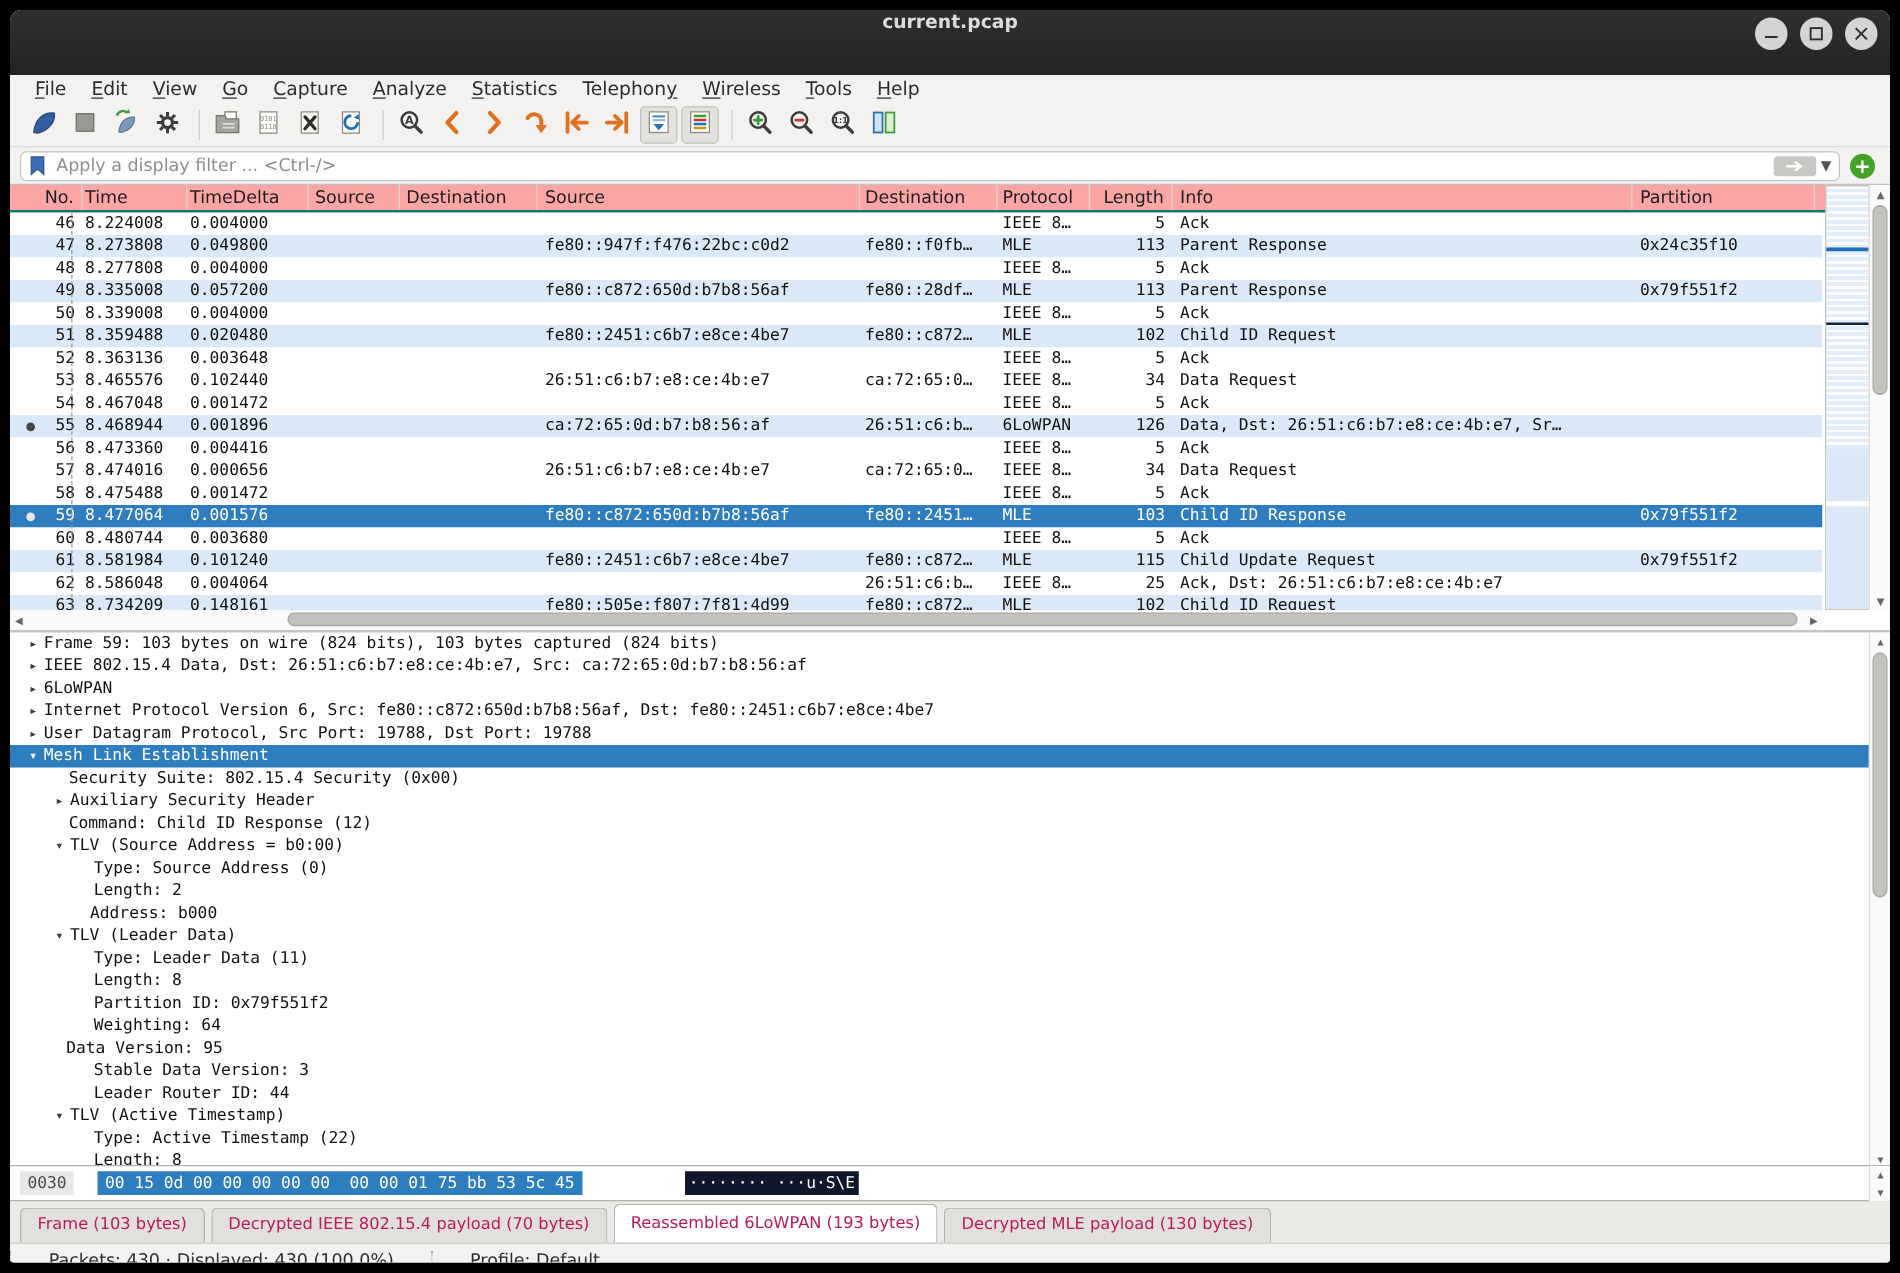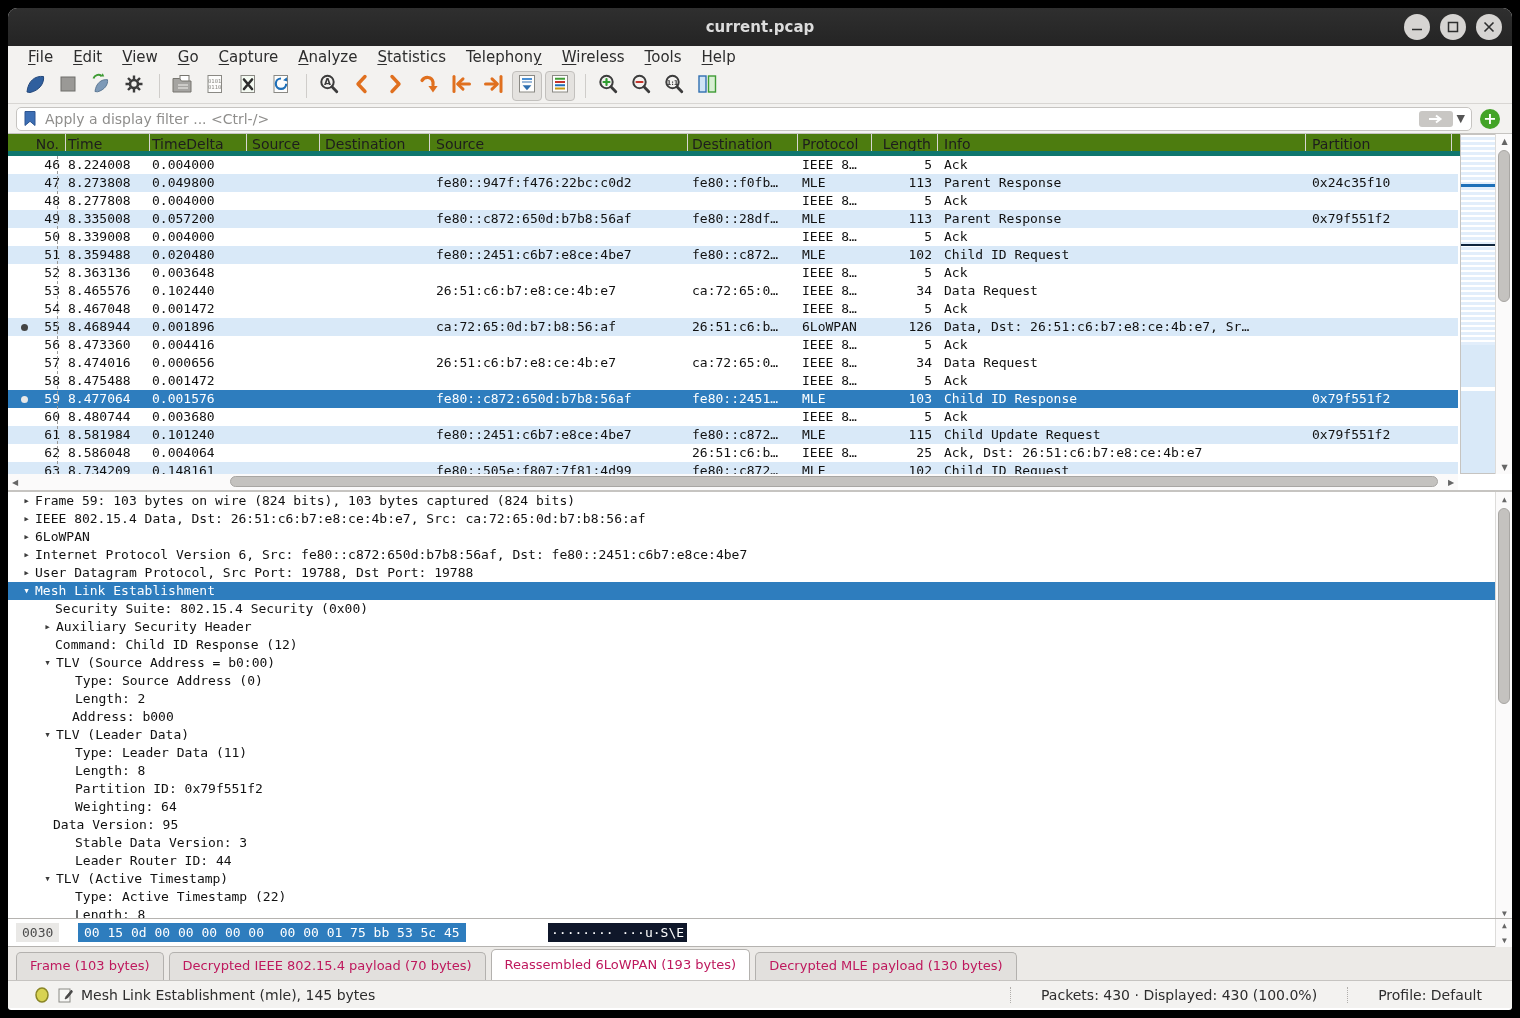--- a/index.html
+++ b/index.html
@@ -1,22 +1,22 @@
 <!DOCTYPE html>
 <html><head>
 <meta charset="utf-8">
 <style>
   html,body{margin:0;padding:0;background:#000;width:1520px;height:1018px;overflow:hidden;
     font-family:"DejaVu Sans","Liberation Sans",sans-serif;}
   *{box-sizing:border-box;}
   .window{position:absolute;left:8px;top:8px;width:1504px;height:1002px;background:#fff;
     border-radius:9px 9px 3px 3px;overflow:hidden;display:flex;flex-direction:column;}
   
-  .titlebar{height:38px;background:linear-gradient(#2f2f2f,#242424);position:relative;
-    display:flex;align-items:center;justify-content:center;flex:none;}
+  .titlebar{height:52px;background:linear-gradient(#2f2f2f,#242424);position:relative;
+    display:flex;align-items:flex-start;justify-content:center;flex:none;}
   .title-text{color:#dcdcdc;font-size:15px;font-weight:bold;}
   .winbtns{position:absolute;right:10px;top:6px;display:flex;gap:10px;}
   .winbtn{width:26px;height:26px;border-radius:50%;background:#d6d4d2;display:flex;
     align-items:center;justify-content:center;}
   .winbtn svg{display:block;}
   
   .menubar{height:22px;background:#f3f2f0;display:flex;align-items:center;padding-left:10px;flex:none;}
   .menu-item{font-size:15px;color:#2d2d2d;padding:0 10px;line-height:22px;}
   .menu-item u{text-decoration:underline;text-underline-offset:2px;}
   
@@ -35,22 +35,22 @@
     font-family:"DejaVu Sans","Liberation Sans",sans-serif;}
   .filter-box input::placeholder{color:#8f8e8c;}
   .bookmark{margin:0 6px 0 2px;display:flex;}
   .apply-btn{width:34px;height:16px;background:#c9c7c4;border-radius:3px;display:flex;
     align-items:center;justify-content:center;margin-right:4px;}
   .caret{font-size:11px;color:#555;margin-right:2px;}
   .plus-btn{width:20px;height:20px;border-radius:50%;background:#43a327;color:#fff;display:flex;
     align-items:center;justify-content:center;font-size:16px;font-weight:bold;margin-left:8px;line-height:1;}
   
   .packet-area{height:356px;position:relative;flex:none;background:#fff;overflow:hidden;}
-  .pl-header{position:absolute;left:0;top:0;width:1504px;height:22px;background:#4d7c0f;
-    border-bottom:5px solid #0f766e;display:flex;}
+  .pl-header{position:absolute;left:0;top:0;width:1504px;height:22px;background:#fca5a5;
+    border-bottom:2px solid #0f766e;display:flex;}
   .hcell{font-size:14px;color:#1d1d1d;padding:2px 0 0 5px;border-right:1px solid #d8d6d3;
     overflow:hidden;white-space:nowrap;flex:none;}
   .pl-rows{position:absolute;left:0;top:22px;width:1450px;height:318px;overflow:hidden;
     font-family:"DejaVu Sans Mono","Liberation Mono",monospace;font-size:13px;}
   .prow{display:flex;height:18px;line-height:18px;color:#111;position:relative;}
   .prow.r-blue{background:#d9e9f8;}
   .prow.r-white{background:#fff;}
   .prow.r-sel{background:#2e7dbe;color:#fff;}
   .pcell{flex:none;overflow:hidden;white-space:pre;}
   .c-no{width:58px;text-align:right;padding-right:6px;}
@@ -626,27 +626,17 @@
   </div>
 
   <div class="tabbar" id="tabbar">
       <div class="tab">Frame (103 bytes)</div>
       <div class="tab">Decrypted IEEE 802.15.4 payload (70 bytes)</div>
       <div class="tab active">Reassembled 6LoWPAN (193 bytes)</div>
       <div class="tab">Decrypted MLE payload (130 bytes)</div>
     </div>
 
   <div class="statusbar">
-    <div class="sb-left">
-      <svg width="16" height="16">
-        <ellipse cx="8" cy="8" rx="6" ry="7" fill="#d8d352" stroke="#8a8626" stroke-width="1.5"></ellipse>
-      </svg>
-      <svg width="15" height="16">
-        <rect x="1" y="2" width="11" height="13" fill="#f7f7f5" stroke="#8a8984"></rect>
-        <path d="M13.5 3 L8 9.5 L7 12 L9.5 11 L14.5 4.8 Z" fill="#4a4a4a" stroke="#2e2e2e" stroke-width="0.6"></path>
-      </svg>
-      <span>Mesh Link Establishment (mle), 145 bytes</span>
-    </div>
     <div class="sb-mid">Packets: 430 · Displayed: 430 (100.0%)</div>
     <div class="sb-right">Profile: Default</div>
   </div>
 
 </div>
 
 </body></html>

